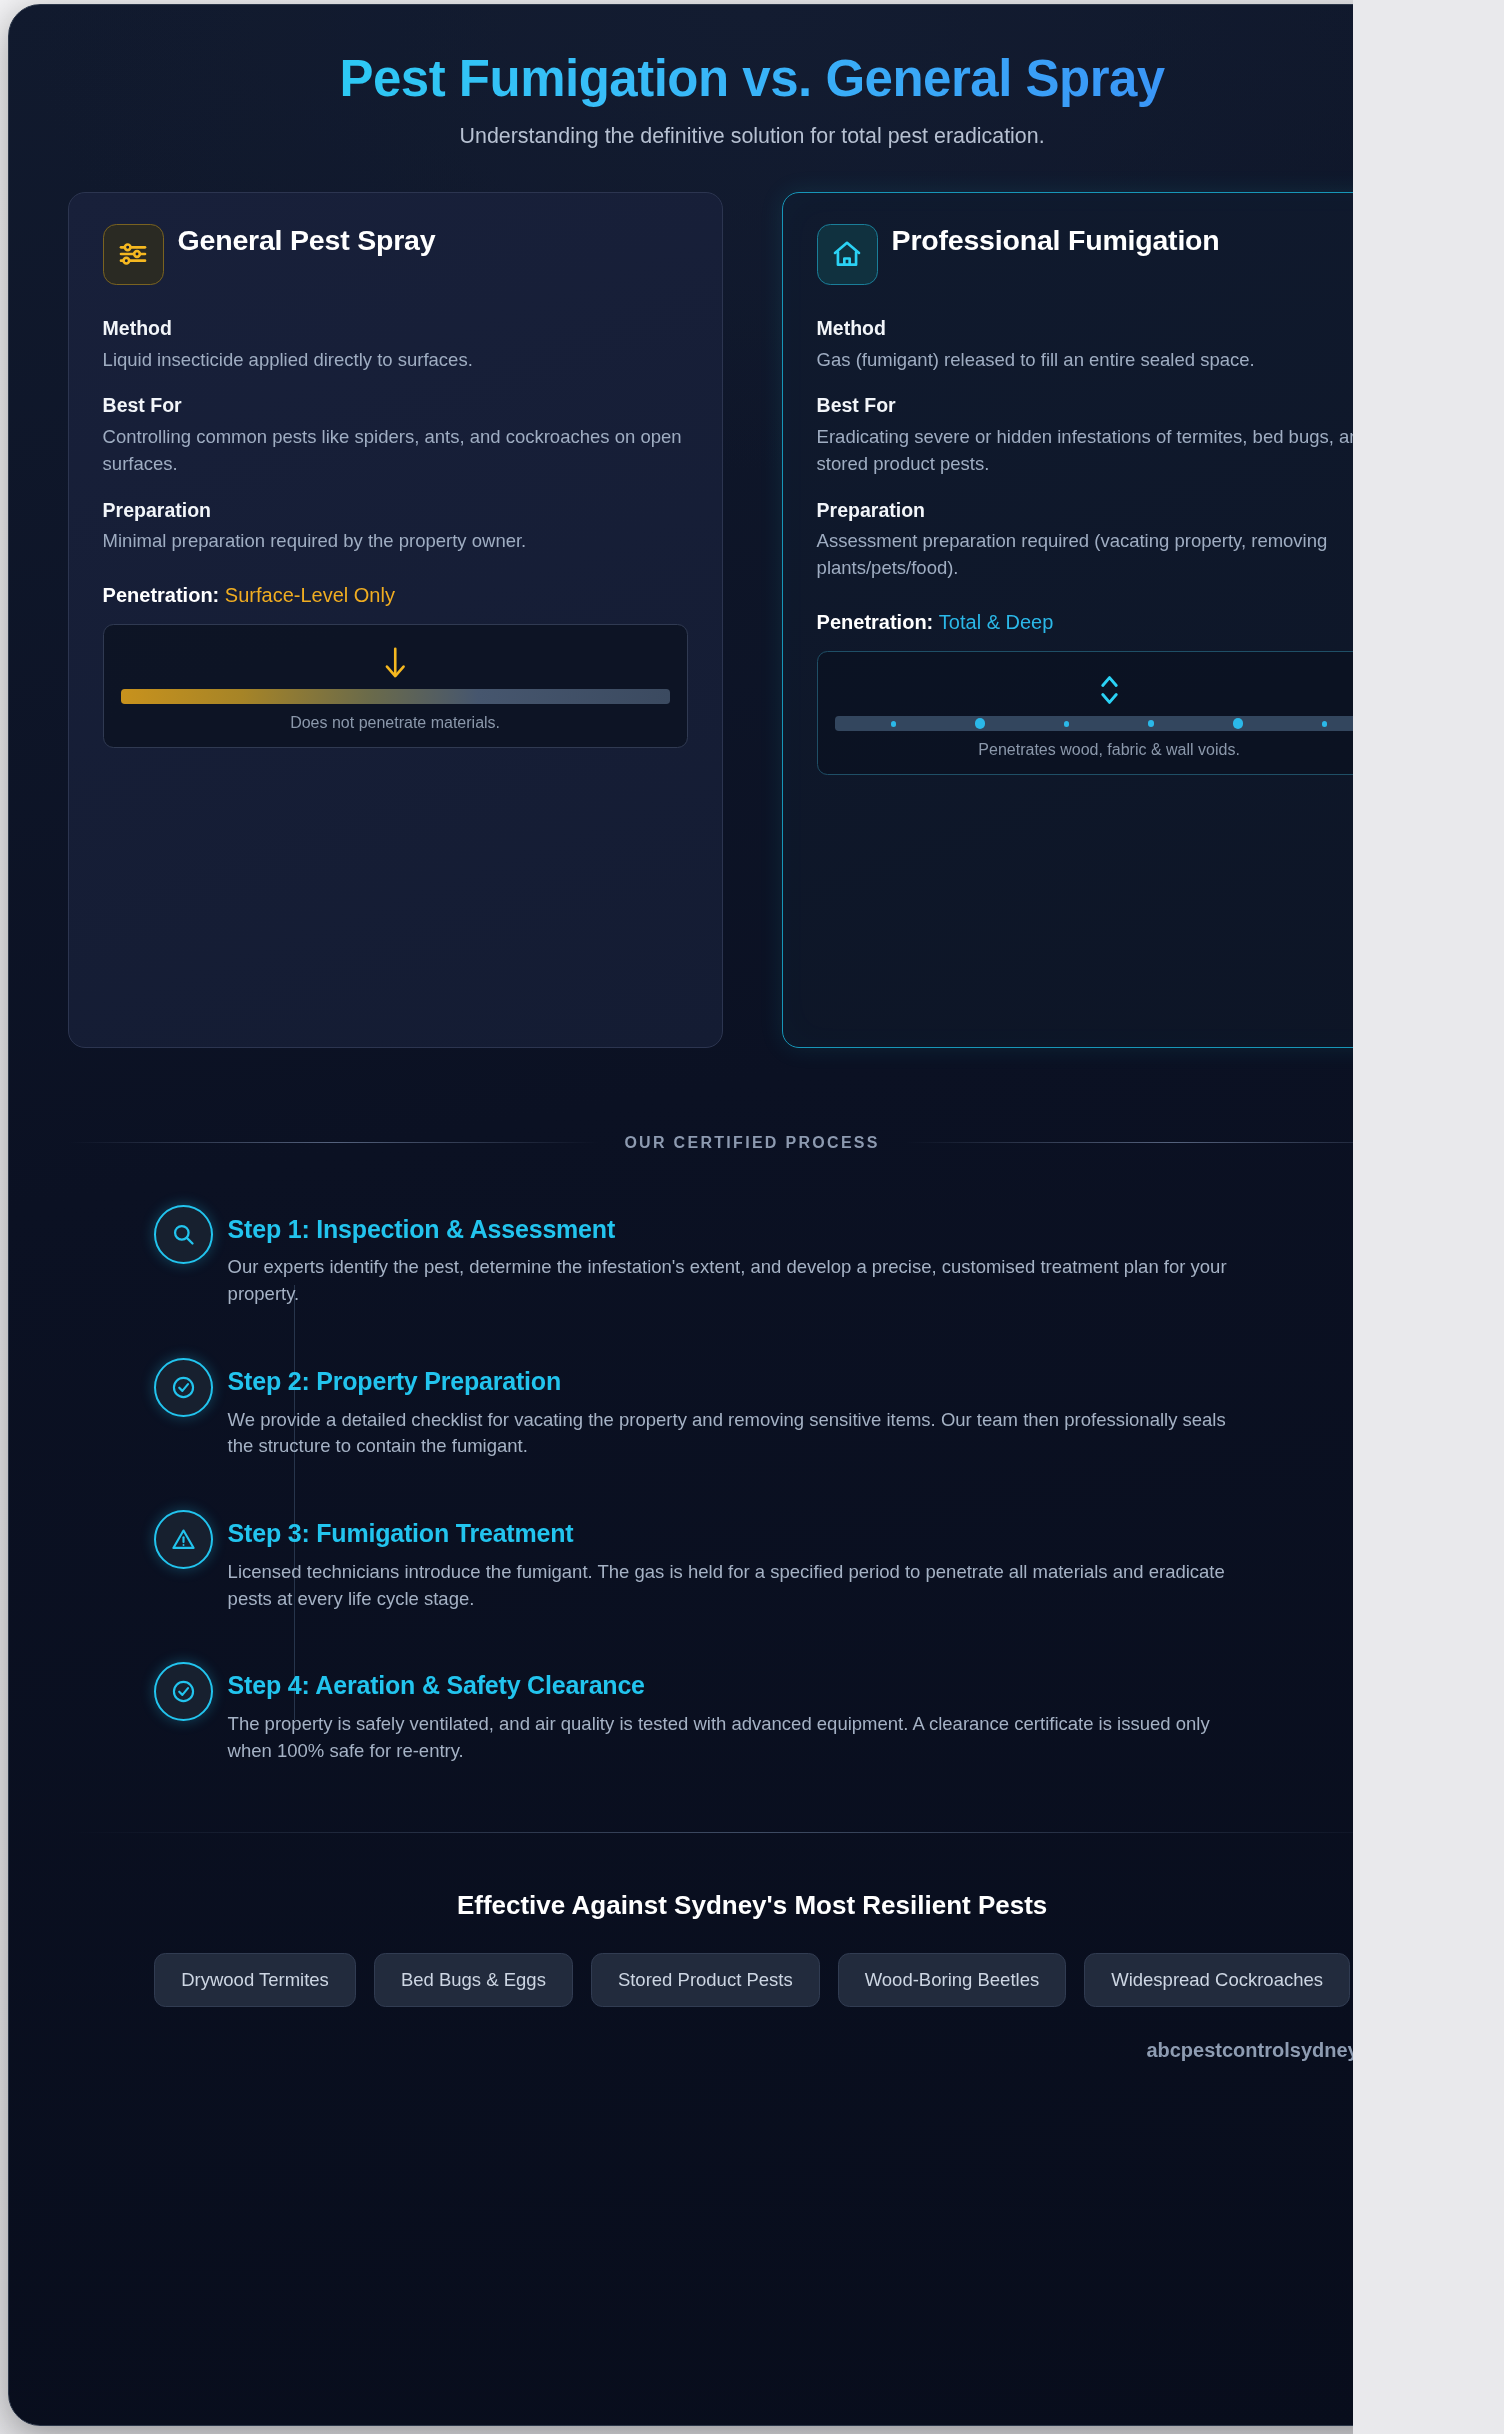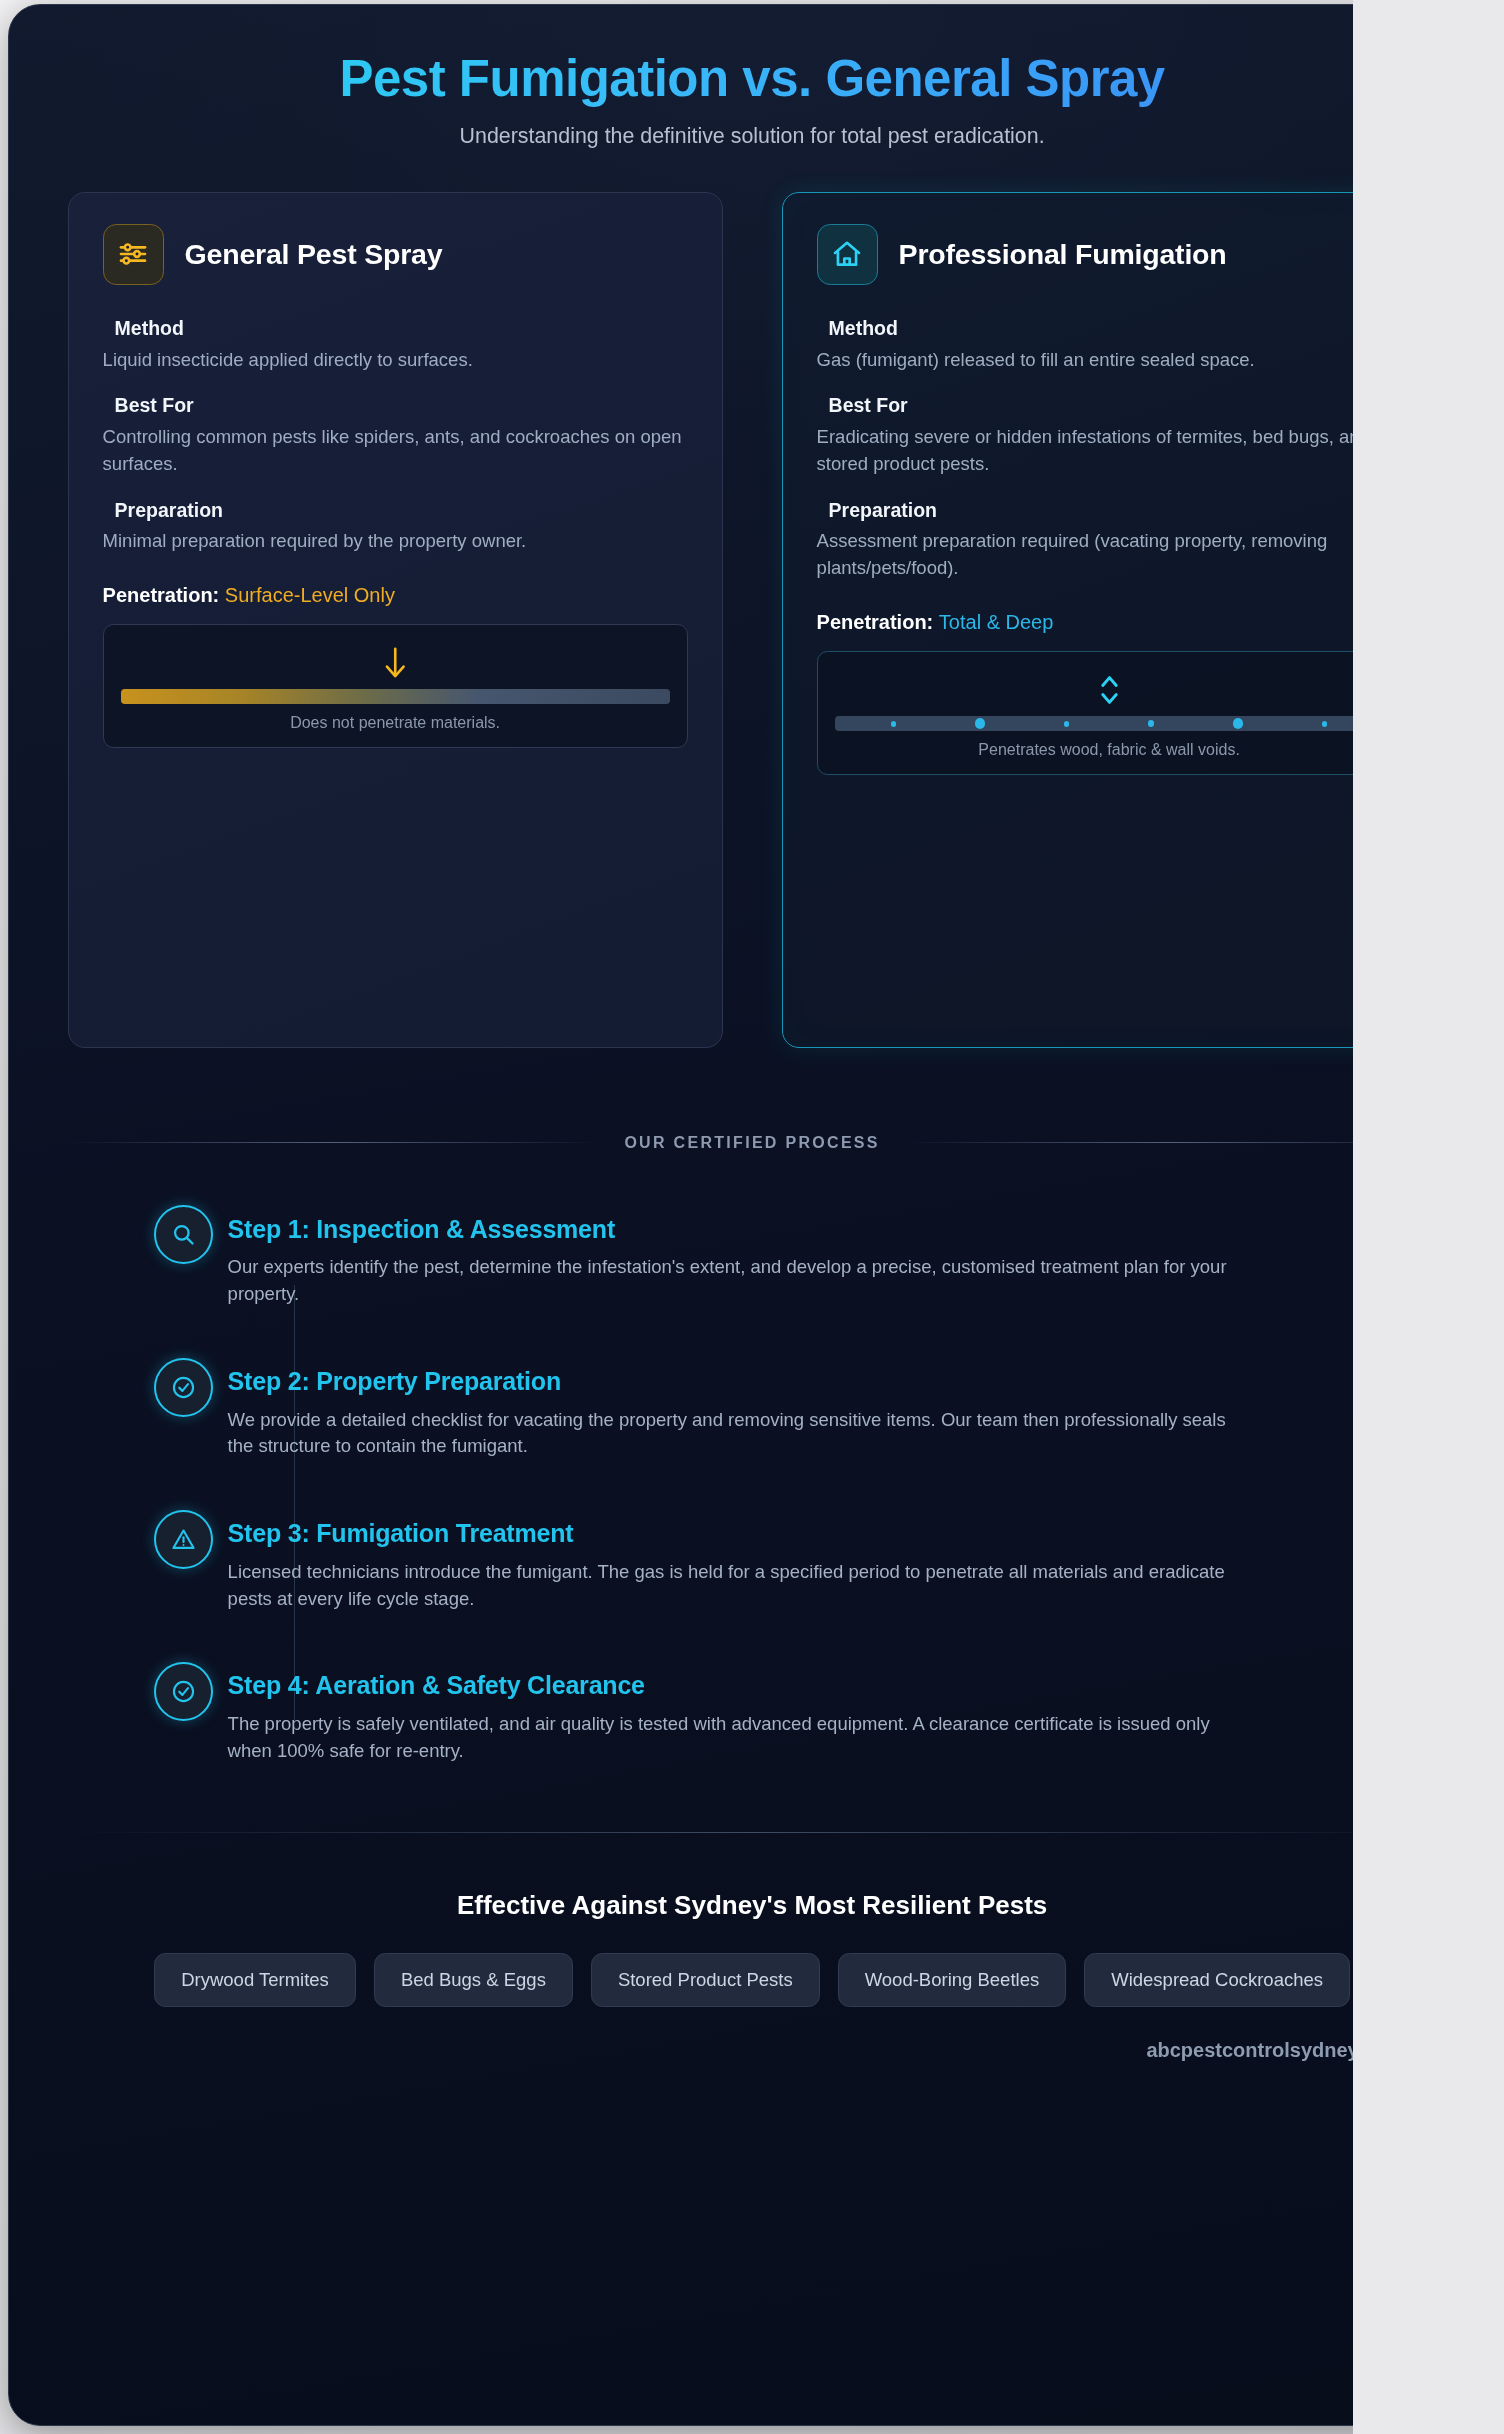--- a/index.html
+++ b/index.html
@@ -81,22 +81,22 @@
 
   .card--fumi {
     background: linear-gradient(160deg, #101a2e 0%, #0d1526 100%);
     border: 1.9px solid #1796b8;
     box-shadow: 0 0 25px rgba(34,211,238,0.10), inset 0 0 38px rgba(34,211,238,0.025);
     min-height: 856px;
   }
 
   .card-head {
     display: flex;
-    align-items: center;
-    gap: 21px;
+    align-items: flex-start;
+    gap: 14px;
     margin-bottom: 32px;
   }
 
   .card-icon {
     width: 61px;
     height: 61px;
     border-radius: 13.3px;
     display: flex;
     align-items: center;
     justify-content: center;
@@ -111,21 +111,20 @@
     color: #ffffff;
     letter-spacing: -0.2px;
   }
 
   .field { margin-bottom: 21px; }
   .field-label {
     font-size: 19.5px;
     font-weight: bold;
     color: #f2f5f9;
     margin-bottom: 6.7px;
-    margin-left: 12px;
   }
   .field-value {
     font-size: 18.5px;
     line-height: 1.45;
     color: #9fadc2;
   }
 
   .pen-line {
     font-size: 20px;
     font-weight: bold;

